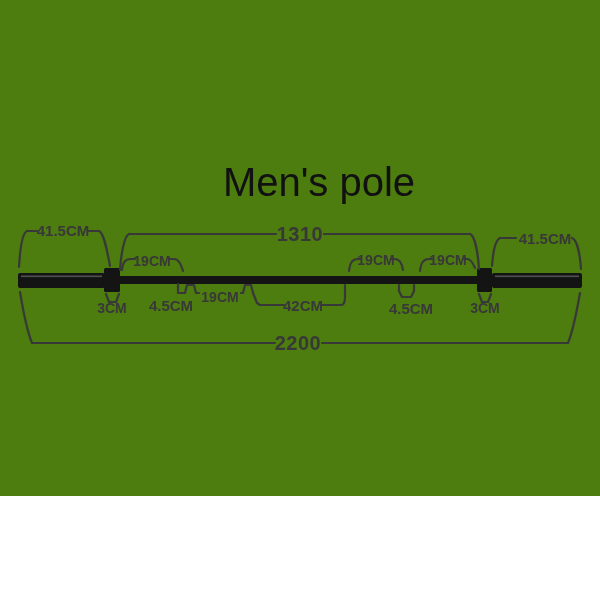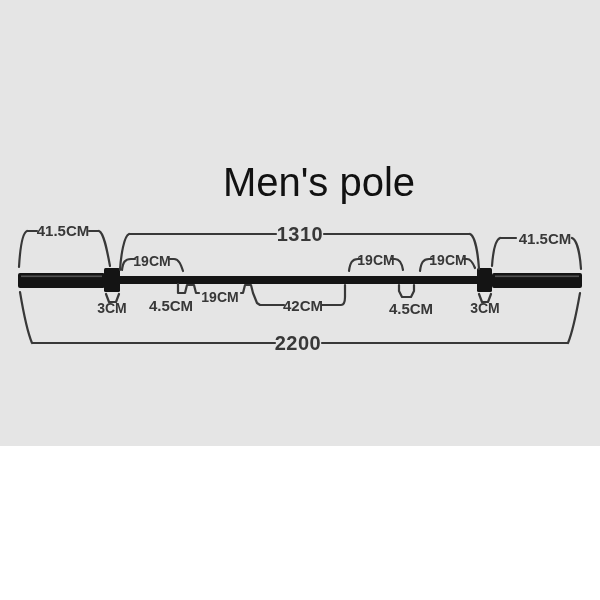--- a/index.html
+++ b/index.html
@@ -1,20 +1,20 @@
 <!DOCTYPE html>
 <html><head>
 <meta charset="utf-8">
 <style>
   html, body { margin: 0; padding: 0; background: #ffffff; }
   .stage {
     position: relative;
     width: 600px;
-    height: 446px;
-    background: #e5e5e5;
+    height: 496px;
+    background: #4d7c0f;
     font-family: "Liberation Sans", "DejaVu Sans", sans-serif;
     overflow: hidden;
   }
   svg { display: block; }
   .title-text {
     font-family: "Liberation Sans", "DejaVu Sans", sans-serif;
     font-size: 40px;
     font-weight: 400;
     fill: #111111;
   }

